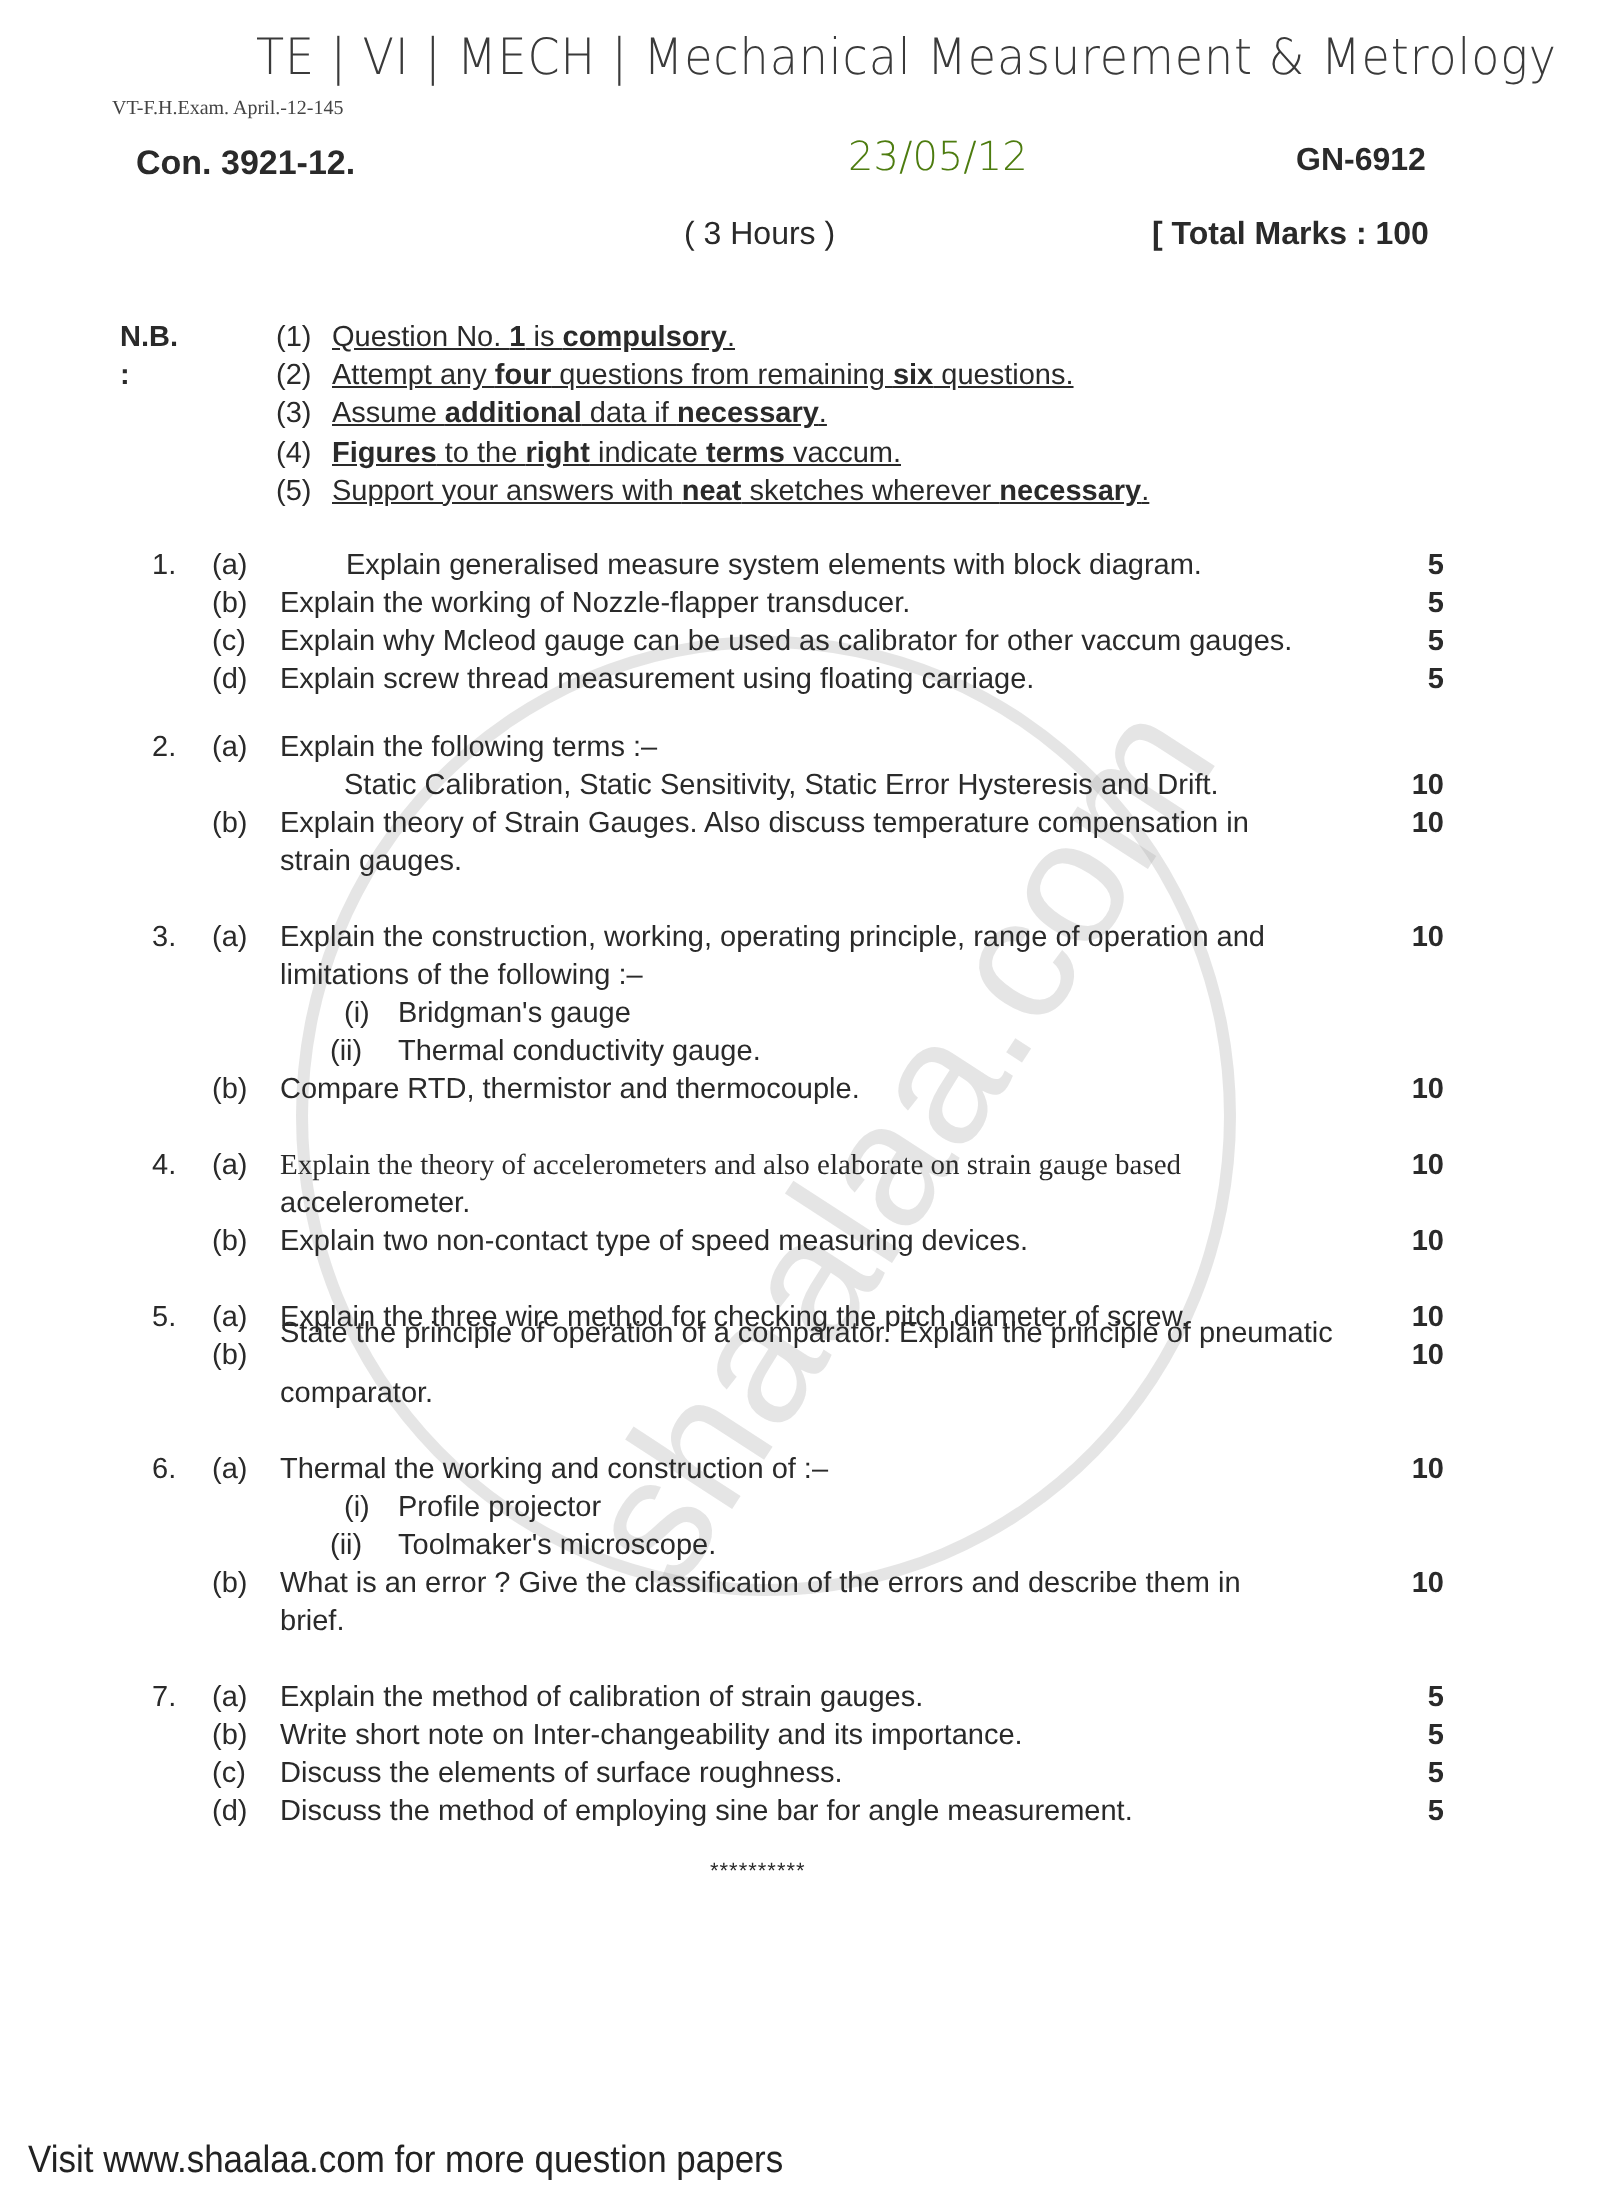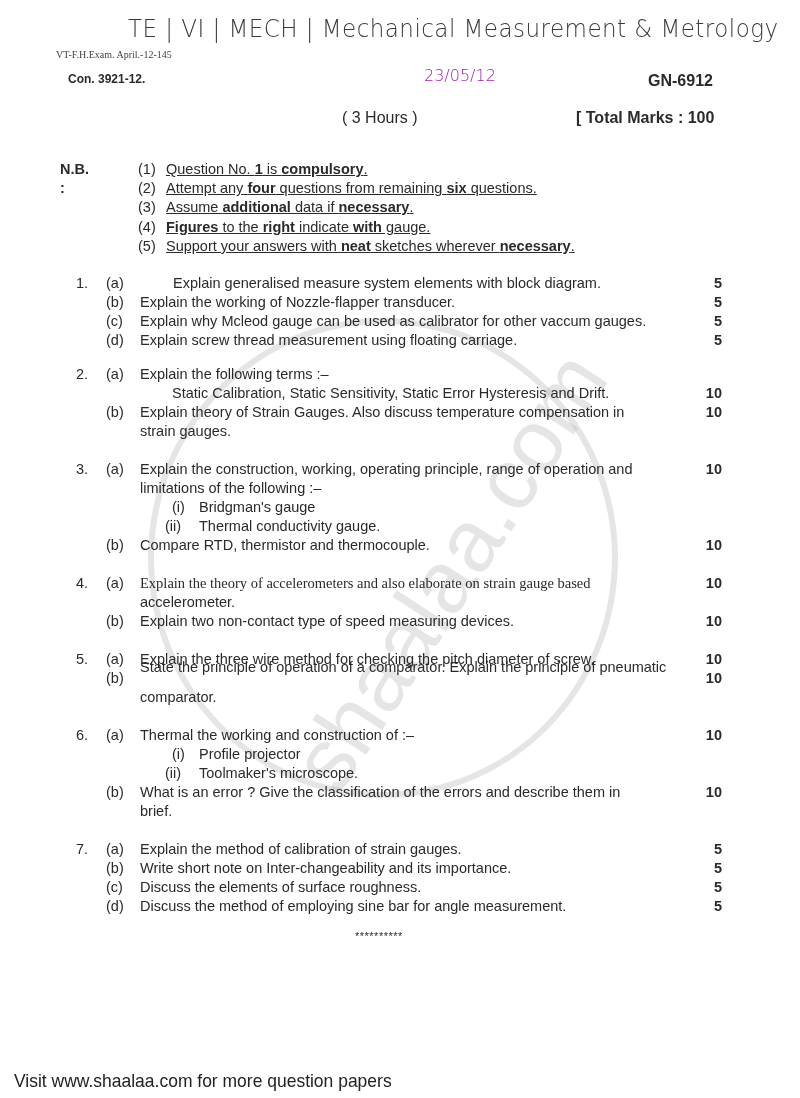--- a/index.html
+++ b/index.html
@@ -3,23 +3,23 @@
 <meta charset="utf-8">
 <style>
   html, body { margin:0; padding:0; background:#ffffff; }
   body { width:800px; height:1098px; position:relative; overflow:hidden;
          font-family:"Liberation Sans", sans-serif; color:#2a2a2a; }
   .hand { position:absolute; top:14px; left:128px; font-family:"DejaVu Sans", sans-serif;
           font-size:25px; font-weight:300; color:#3a3a3a; letter-spacing:0.5px;
           transform:scaleX(0.92); transform-origin:left; white-space:nowrap; }
   .vt { position:absolute; top:49px; left:56px; font-family:"Liberation Serif", serif;
         font-size:10px; color:#444; }
-  .con { position:absolute; top:72px; left:68px; font-size:12px; font-weight:bold; }
+  .con { position:absolute; top:72px; left:68px; font-size:17px; font-weight:bold; }
   .date { position:absolute; top:66px; left:424px; font-family:"DejaVu Sans", sans-serif;
-          font-size:16px; font-weight:300; color:#a21caf; }
+          font-size:20px; font-weight:300; color:#4d7c0f; }
   .gn { position:absolute; top:72px; left:648px; font-size:16px; font-weight:bold; }
   .hours { position:absolute; top:109px; left:342px; font-size:16px; }
   .marks { position:absolute; top:109px; left:576px; font-size:16px; font-weight:bold; }
 
   .nb { position:absolute; top:160px; left:60px; font-size:14.5px; line-height:19.2px; }
   .nb .lbl { position:absolute; left:0; top:0; font-weight:bold; }
   .nb .item { position:absolute; left:78px; white-space:nowrap;text-decoration:underline; }
   .nb .num { display:inline-block; width:28px; }
   .nb b { font-weight:bold; }
 
@@ -54,21 +54,21 @@
 <div class="gn">GN-6912</div>
 <div class="hours">( 3 Hours )</div>
 <div class="marks">[ Total Marks : 100</div>
 
 <div class="nb">
   <span class="lbl">N.B. :</span>
   <div id="nb-items">
       <div class="item" style="top: 0px;"><span class="num">(1)</span><span>Question No. </span><b>1</b><span> is </span><b>compulsory</b><span>.</span></div>
       <div class="item" style="top: 19.2px;"><span class="num">(2)</span><span>Attempt any </span><b>four</b><span> questions from remaining </span><b>six</b><span> questions.</span></div>
       <div class="item" style="top: 38.4px;"><span class="num">(3)</span><span>Assume </span><b>additional</b><span> data if </span><b>necessary</b><span>.</span></div>
-      <div class="item" style="top: 57.6px;"><span class="num">(4)</span><b>Figures</b><span> to the </span><b>right</b><span> indicate </span><b>with</b><span> gauge.</span></div>
+      <div class="item" style="top: 57.6px;"><span class="num">(4)</span><b>Figures</b><span> to the </span><b>right</b><span> indicate </span><b>terms</b><span> vaccum.</span></div>
       <div class="item" style="top: 76.8px;"><span class="num">(5)</span><span>Support your answers with </span><b>neat</b><span> sketches wherever </span><b>necessary</b><span>.</span></div>
     </div>
 </div>
 
 <div id="questions">
     <div class="q" style="top: 274px;">
       <div class="qn" style="top: 0px;">1.</div>
       <div class="sub" style="top: 0px;">(a)</div>
       <div class="txt" style="top: 0px; margin-left: 33px;">Explain generalised measure system elements with block diagram.</div>
       <div class="mk" style="top: 0px;">5</div>

